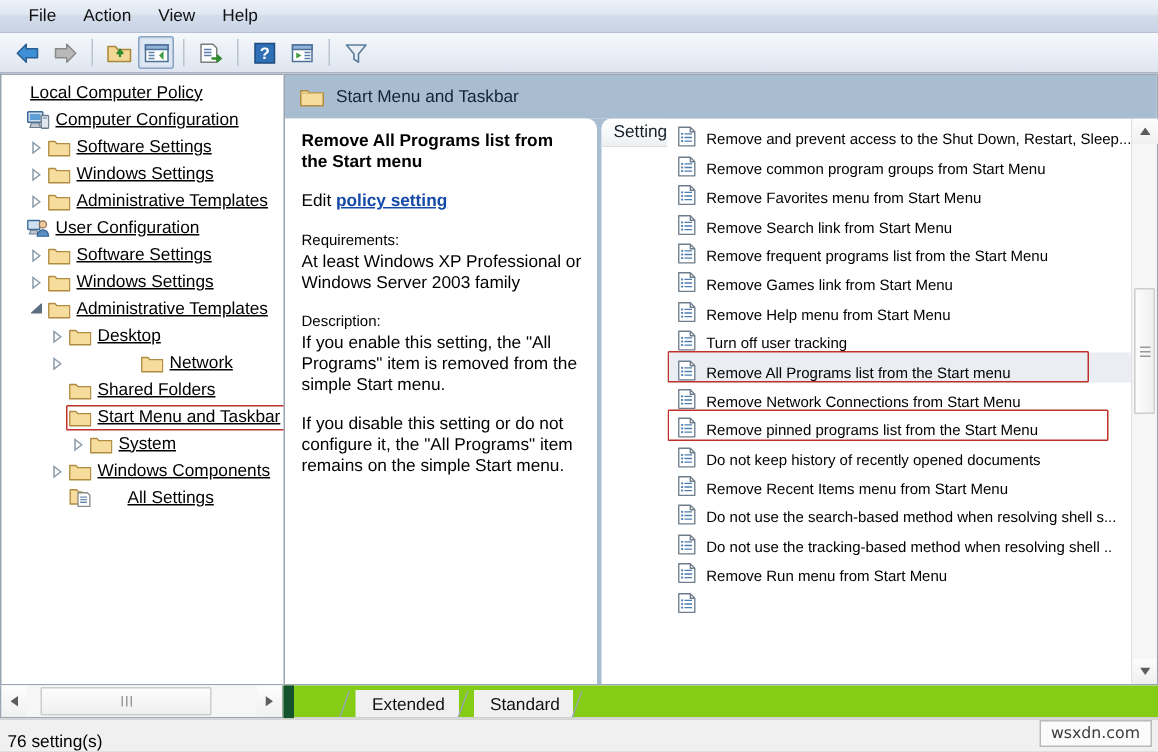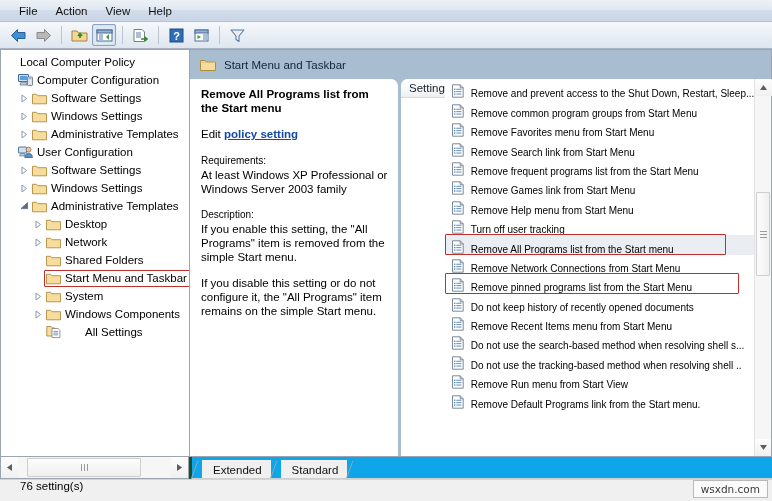--- a/index.html
+++ b/index.html
@@ -29,21 +29,21 @@
   .tsep{width:1px;height:18px;background:#bcc4cf;margin:0 5px;}
 
   
   .content{flex:1 1 auto;display:flex;min-height:0;padding:0;box-sizing:border-box;}
 
   
   .treepane{width:189px;flex:0 0 189px;background:#fff;border:1px solid #9aa5b1;
     border-right:none;box-sizing:border-box;display:flex;flex-direction:column;min-height:0;}
   .treescroll{flex:1 1 auto;overflow:hidden;position:relative;padding-top:3px;}
   .tnode{display:flex;align-items:center;height:18px;padding-left:2px;font-size:11.5px;
-         white-space:nowrap;box-sizing:border-box;}
+         white-space:nowrap;box-sizing:border-box;text-decoration:underline;}
   .twist{width:14px;height:18px;display:flex;align-items:center;justify-content:center;flex:0 0 14px;}
   .twist svg{display:block;}
   .ticon{width:17px;height:18px;display:flex;align-items:center;justify-content:center;flex:0 0 17px;}
   .tlabel{padding-left:3px;padding-right:4px;line-height:15px;}
   .tnode.selected .tlabel{outline:none;}
   .selbox{border:1.6px solid #c0302b;border-radius:1px;padding:0px 3px 0px 0px;margin-left:-1px;
           display:flex;align-items:center;height:17px;box-sizing:border-box;}
 
   
   .rightarea{flex:1 1 auto;display:flex;flex-direction:column;min-width:0;min-height:0;
@@ -99,32 +99,32 @@
   .htrack{flex:1 1 auto;position:relative;background:#f6f6f6;}
   .hthumb{position:absolute;top:1px;bottom:1px;background:linear-gradient(to bottom,#fdfdfd,#efefef);
      border:1px solid #cdcdcd;border-radius:1px;display:flex;align-items:center;justify-content:center;}
   .hgrip{width:7px;height:7px;display:flex;justify-content:space-between;}
   .hgrip i{display:block;width:1px;background:#9a9a9a;}
 
   
   .bottomstrip{height:22px;flex:0 0 22px;display:flex;align-items:stretch;background:#f0f0f0;}
   .treehscroll{width:189px;flex:0 0 189px;display:flex;background:#f6f6f6;
      border:1px solid #9aa5b1;border-top:none;box-sizing:border-box;}
-  .tabsbar{flex:1 1 auto;display:flex;align-items:flex-end;background:#0ea5e9;
-     border-left:3px solid #14532d;position:relative;box-sizing:border-box;}
+  .tabsbar{flex:1 1 auto;display:flex;align-items:flex-end;background:#84cc16;
+     border-left:7px solid #14532d;position:relative;box-sizing:border-box;padding-left:31px;}
   .tabsbar:after{content:"";position:absolute;left:0;right:0;bottom:0;height:1px;background:#cfcfcf;}
   .tab{position:relative;height:19px;display:flex;align-items:center;font-size:11.5px;
        padding:0 9px 0 11px;color:#111;background:#f0f0f0;}
   .tabslash{width:10px;height:19px;position:relative;}
   .tabslash:before{content:"";position:absolute;left:2px;top:1px;width:1px;height:18px;
        background:#9aa5b1;transform:skewX(-20deg);}
 
   
-  .statusbar{height:22px;flex:0 0 22px;display:flex;align-items:flex-start;
-      background:#f0f0f0;border-top:1px solid #d4d4d4;padding-left:20px;
+  .statusbar{height:22px;flex:0 0 22px;display:flex;align-items:flex-end;
+      background:#f0f0f0;border-top:1px solid #d4d4d4;padding-left:5px;
       font-size:11.5px;box-sizing:border-box;position:relative;}
   .wmark{position:absolute;right:4px;top:0;height:16px;padding:0 7px;
       background:#fbfbfb;border:1px solid #b9b9b9;display:flex;align-items:center;
       font-size:10.5px;color:#3a3a3a;font-family:"DejaVu Sans",sans-serif;}
 </style>
 </head>
 <body>
 
 <div id="app">
 
@@ -336,21 +336,21 @@
             <span style="display: flex; align-items: center;">
               <span class="ticon">
                 <svg width="15" height="13" viewBox="0 0 15 13">
                   <path d="M0.5 2.3 H4.6 L5.8 3.7 H14.5 V11.8 H0.5 Z" fill="#f6dd9e" stroke="#b08c40" stroke-width="0.9" stroke-linejoin="round"></path>
                   <path d="M0.5 3.9 H14.5" stroke="#dcc versus" stroke-width="0"></path>
                 </svg>
               </span>
               <span class="tlabel">Desktop</span>
             </span>
           </div>
-          <div class="tnode" style="padding-left: 30px;">
+          <div class="tnode" style="padding-left: 30px; gap: 48px;">
             <span class="twist">
               <svg width="8" height="9" viewBox="0 0 8 9">
                 <path d="M2 1 L6.5 4.5 L2 8 Z" fill="none" stroke="#8a9aa8" stroke-width="1"></path>
               </svg>
             </span>
             <span style="display: flex; align-items: center;">
               <span class="ticon">
                 <svg width="15" height="13" viewBox="0 0 15 13">
                   <path d="M0.5 2.3 H4.6 L5.8 3.7 H14.5 V11.8 H0.5 Z" fill="#f6dd9e" stroke="#b08c40" stroke-width="0.9" stroke-linejoin="round"></path>
                   <path d="M0.5 3.9 H14.5" stroke="#dcc versus" stroke-width="0"></path>
@@ -376,21 +376,21 @@
             <span class="selbox" style="display: flex; align-items: center;">
               <span class="ticon">
                 <svg width="15" height="13" viewBox="0 0 15 13">
                   <path d="M0.5 2.3 H4.6 L5.8 3.7 H14.5 V11.8 H0.5 Z" fill="#f6dd9e" stroke="#b08c40" stroke-width="0.9" stroke-linejoin="round"></path>
                   <path d="M0.5 3.9 H14.5" stroke="#dcc versus" stroke-width="0"></path>
                 </svg>
               </span>
               <span class="tlabel">Start Menu and Taskbar</span>
             </span>
           </div>
-          <div class="tnode" style="padding-left: 30px; text-align: right;">
+          <div class="tnode" style="padding-left: 44px; text-align: right;">
             <span class="twist">
               <svg width="8" height="9" viewBox="0 0 8 9">
                 <path d="M2 1 L6.5 4.5 L2 8 Z" fill="none" stroke="#8a9aa8" stroke-width="1"></path>
               </svg>
             </span>
             <span style="display: flex; align-items: center;">
               <span class="ticon">
                 <svg width="15" height="13" viewBox="0 0 15 13">
                   <path d="M0.5 2.3 H4.6 L5.8 3.7 H14.5 V11.8 H0.5 Z" fill="#f6dd9e" stroke="#b08c40" stroke-width="0.9" stroke-linejoin="round"></path>
                   <path d="M0.5 3.9 H14.5" stroke="#dcc versus" stroke-width="0"></path>
@@ -664,34 +664,33 @@
                   <span class="licon">
                     <svg width="14" height="14" viewBox="0 0 14 14">
                       <path d="M1.5 0.8 H9.2 L12.2 3.8 V13.2 H1.5 Z" fill="#ffffff" stroke="#6e7d8c" stroke-width="0.9" stroke-linejoin="round"></path>
                       <path d="M9.2 0.8 V3.8 H12.2" fill="none" stroke="#6e7d8c" stroke-width="0.9"></path>
                       <rect x="3.1" y="4.6" width="1.3" height="1.3" fill="#4d7fb0"></rect>
                       <rect x="3.1" y="7.0" width="1.3" height="1.3" fill="#4d7fb0"></rect>
                       <rect x="3.1" y="9.4" width="1.3" height="1.3" fill="#4d7fb0"></rect>
                       <path d="M5.3 5.25h5.1M5.3 7.65h5.1M5.3 10.05h5.1" stroke="#4d7fb0" stroke-width="0.9"></path>
                     </svg>
                   </span>
-                  <span>Remove Run menu from Start View</span>
-                </div>
-                <div class="lrow">
-                  <span class="licon">
-                    <svg width="14" height="14" viewBox="0 0 14 14">
-                      <path d="M1.5 0.8 H9.2 L12.2 3.8 V13.2 H1.5 Z" fill="#ffffff" stroke="#6e7d8c" stroke-width="0.9" stroke-linejoin="round"></path>
-                      <path d="M9.2 0.8 V3.8 H12.2" fill="none" stroke="#6e7d8c" stroke-width="0.9"></path>
-                      <rect x="3.1" y="4.6" width="1.3" height="1.3" fill="#4d7fb0"></rect>
-                      <rect x="3.1" y="7.0" width="1.3" height="1.3" fill="#4d7fb0"></rect>
-                      <rect x="3.1" y="9.4" width="1.3" height="1.3" fill="#4d7fb0"></rect>
-                      <path d="M5.3 5.25h5.1M5.3 7.65h5.1M5.3 10.05h5.1" stroke="#4d7fb0" stroke-width="0.9"></path>
-                    </svg>
-                  </span>
-                  <span>Remove Default Programs link from the Start menu.</span>
+                  <span>Remove Run menu from Start Menu</span>
+                </div>
+                <div class="lrow">
+                  <span class="licon">
+                    <svg width="14" height="14" viewBox="0 0 14 14">
+                      <path d="M1.5 0.8 H9.2 L12.2 3.8 V13.2 H1.5 Z" fill="#ffffff" stroke="#6e7d8c" stroke-width="0.9" stroke-linejoin="round"></path>
+                      <path d="M9.2 0.8 V3.8 H12.2" fill="none" stroke="#6e7d8c" stroke-width="0.9"></path>
+                      <rect x="3.1" y="4.6" width="1.3" height="1.3" fill="#4d7fb0"></rect>
+                      <rect x="3.1" y="7.0" width="1.3" height="1.3" fill="#4d7fb0"></rect>
+                      <rect x="3.1" y="9.4" width="1.3" height="1.3" fill="#4d7fb0"></rect>
+                      <path d="M5.3 5.25h5.1M5.3 7.65h5.1M5.3 10.05h5.1" stroke="#4d7fb0" stroke-width="0.9"></path>
+                    </svg>
+                  </span>
                 </div>
               </div>
             <div class="vscroll">
               <div class="sbtn">
                 <svg width="7" height="5" viewBox="0 0 7 5">
                     <path d="M3.5 0 L7 5 L0 5 Z" fill="#5d5d5d"></path>
                   </svg>
               </div>
               <div class="strack">
                 <div class="sthumb" style="top:28%;height:24%;">

